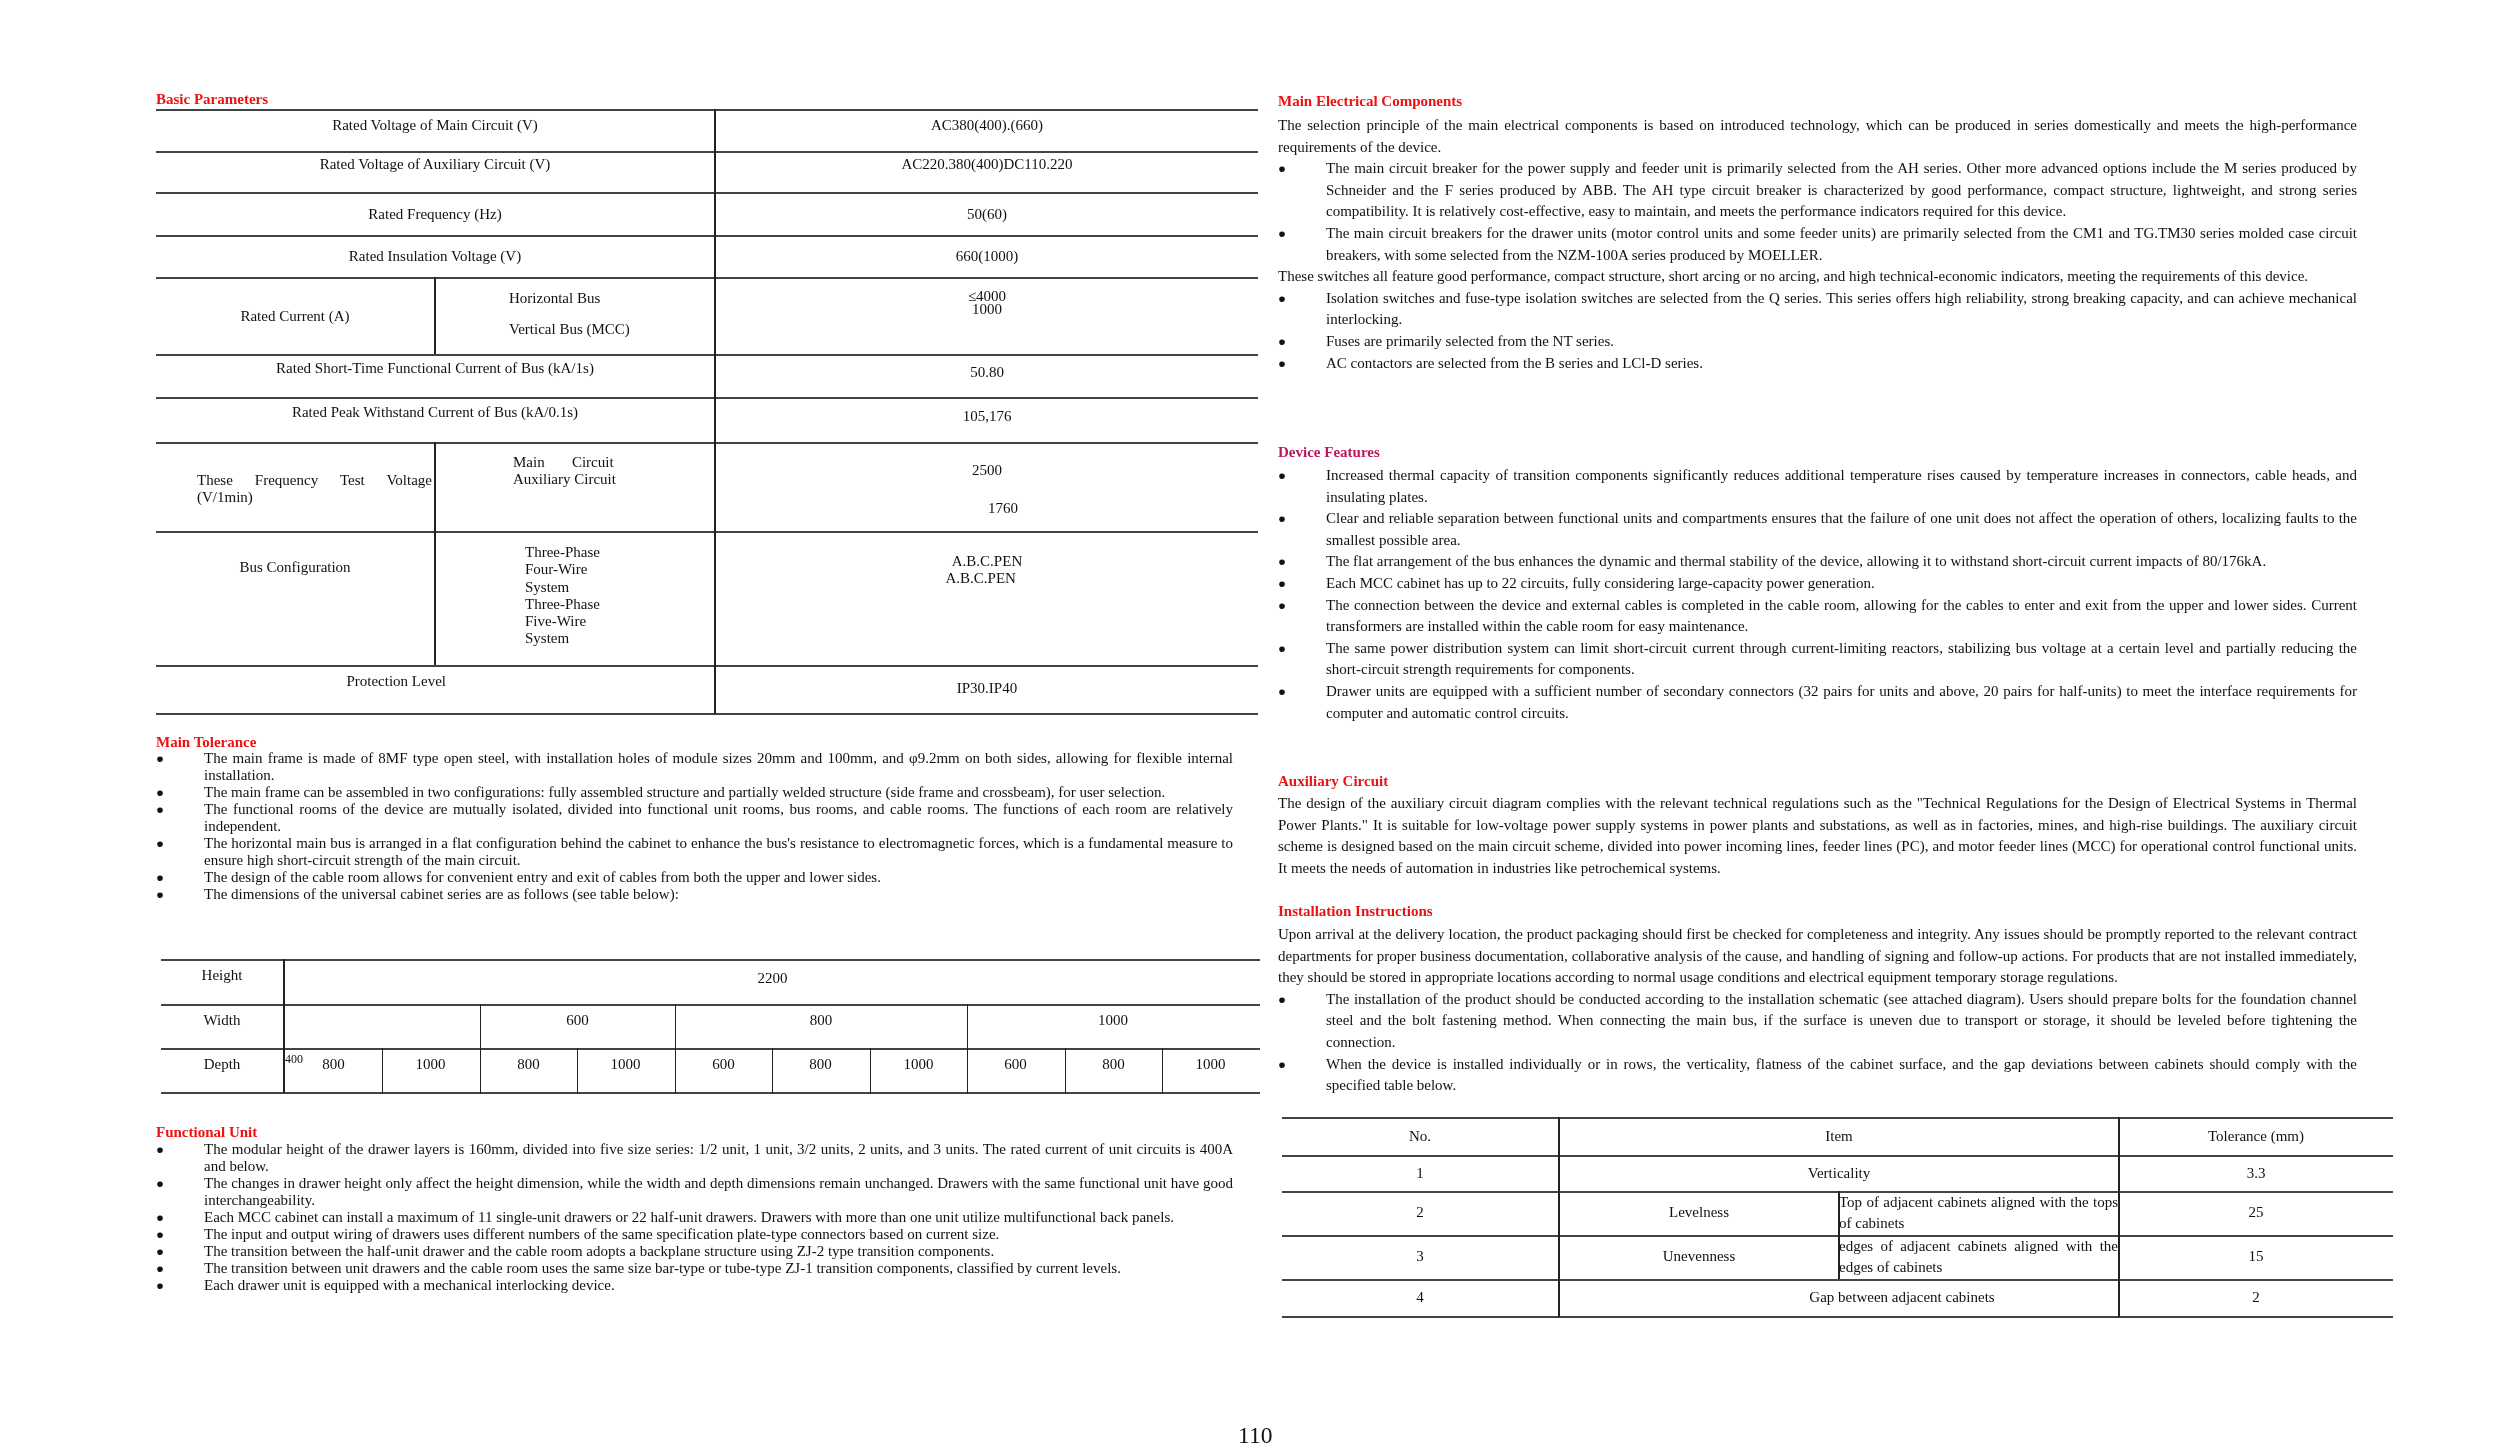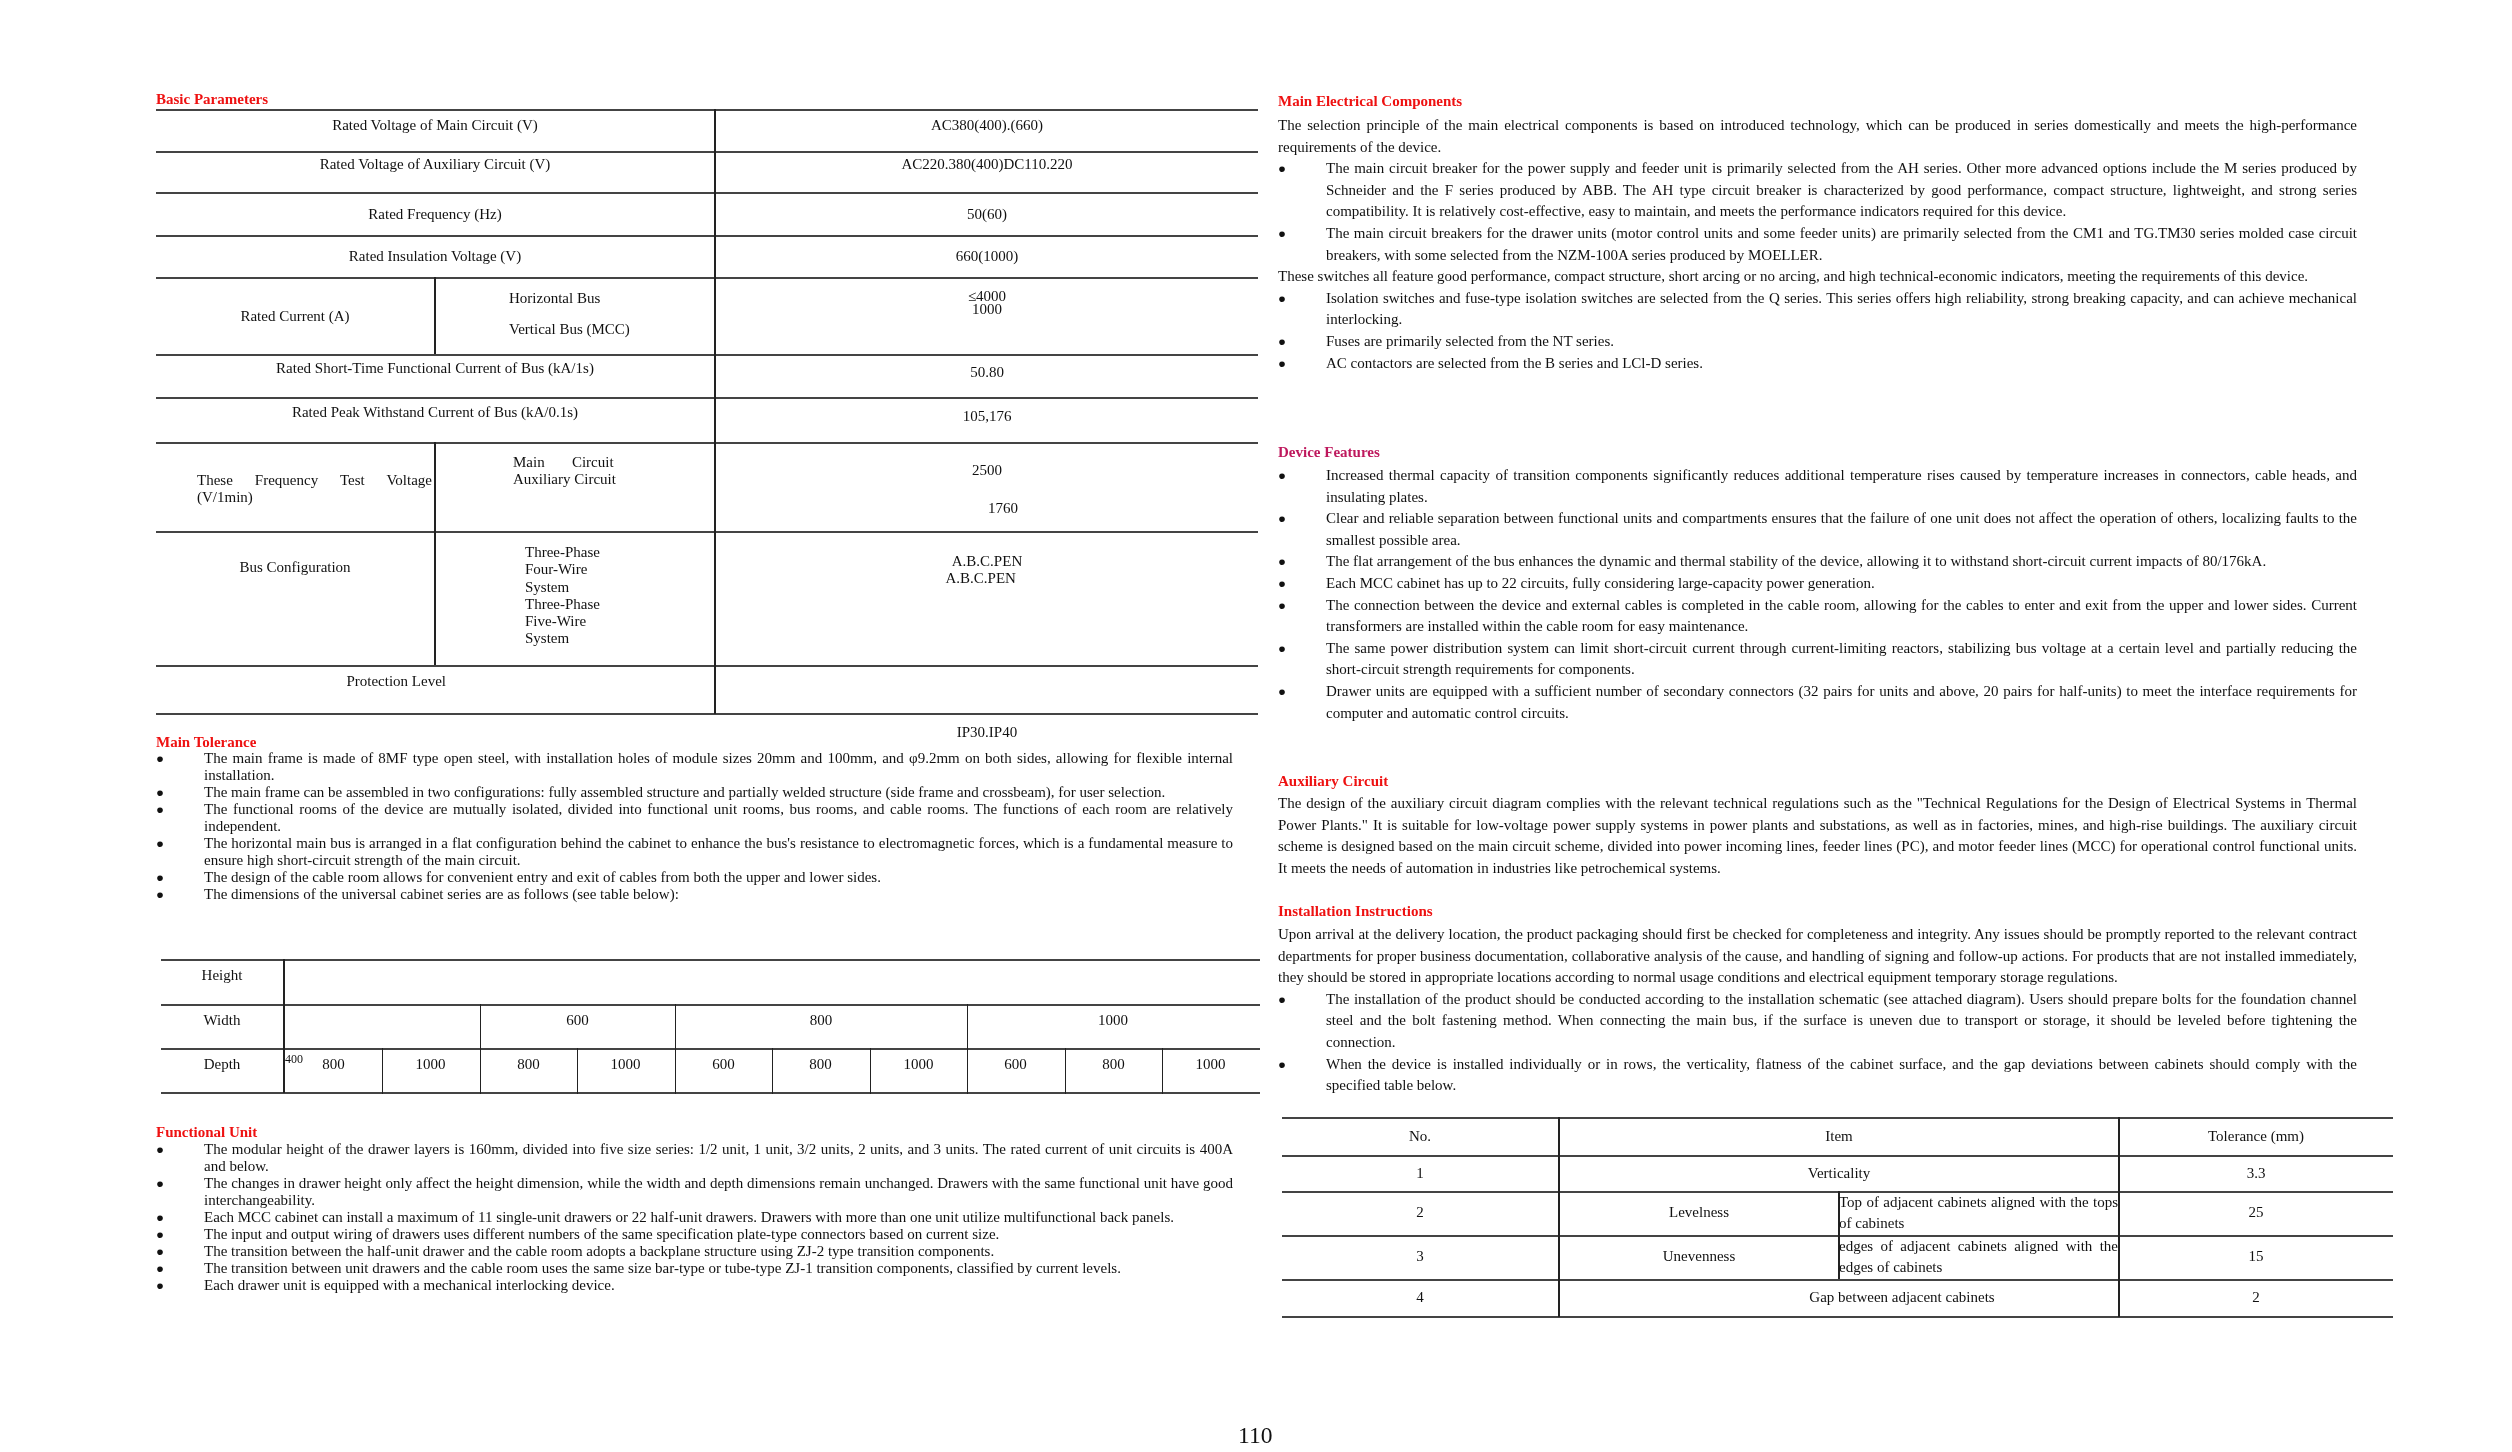--- a/index.html
+++ b/index.html
@@ -82,21 +82,21 @@
   <div class="abs" style="left:369px;top:435px;width:102px;font-size:15px;line-height:17.3px;">
     <div>Three-Phase Four-Wire System</div>
     <div>Three-Phase Five-Wire System</div>
   </div>
   <div class="abs" style="left:560px;top:444px;width:542px;text-align:center;font-size:15px;line-height:17.3px;">
     <div>A.B.C.PEN</div>
     <div style="margin-right:12.6px;">A.B.C.PEN</div>
   </div>
 
   <div class="cell top" style="left:0;top:564px;width:290px;justify-content:flex-end;">Protection Level</div>
-  <div class="cell top" style="left:560px;top:571px;width:542px;margin-top:44px;">IP30.IP40</div>
+  <div class="cell top" style="left:560px;top:571px;width:542px;">IP30.IP40</div>
 </div>
 
 <div class="h" style="left: 156px; top: 734px; color: rgb(238, 17, 17);">Main Tolerance</div>
 <div class="para txt" style="left:156px;top:750px;width:1077px;">
   <ul class="b tight" id="ms-list">
       <li><span class="dot">●</span><span>The main frame is made of 8MF type open steel, with installation holes of module sizes 20mm and 100mm, and  φ9.2mm on both sides, allowing for flexible internal installation.</span></li>
       <li><span class="dot">●</span><span>The main frame can be assembled in two configurations: fully assembled structure and partially welded structure (side frame and crossbeam), for user selection.</span></li>
       <li><span class="dot">●</span><span>The functional rooms of the device are mutually isolated, divided into functional unit rooms, bus rooms, and cable rooms. The functions of each room are relatively independent.</span></li>
       <li><span class="dot">●</span><span>The horizontal main bus is arranged in a flat configuration behind the cabinet to enhance the bus's resistance to electromagnetic forces, which is a fundamental measure to ensure high short-circuit strength of the main circuit.</span></li>
       <li><span class="dot">●</span><span>The design of the cable room allows for convenient entry and exit of cables from both the upper and lower sides.</span></li>
@@ -118,20 +118,21 @@
       <div class="line vl" style="left: 319px; top: 89px; height: 46px; width: 0.8px;"></div>
       <div class="line vl" style="left: 416px; top: 89px; height: 46px; width: 0.8px;"></div>
       <div class="line vl" style="left: 514px; top: 89px; height: 46px; width: 0.8px;"></div>
       <div class="line vl" style="left: 611px; top: 89px; height: 46px; width: 0.8px;"></div>
       <div class="line vl" style="left: 709px; top: 89px; height: 46px; width: 0.8px;"></div>
       <div class="line vl" style="left: 806px; top: 89px; height: 46px; width: 0.8px;"></div>
       <div class="line vl" style="left: 904px; top: 89px; height: 46px; width: 0.8px;"></div>
       <div class="line vl" style="left: 1001px; top: 89px; height: 46px; width: 0.8px;"></div>
     </div>
   <div class="abs" style="left:0;top:7.8px;width:122px;text-align:center;font-size:15px;">Height</div>
+  <div class="abs" style="left:124px;top:11px;width:975px;text-align:center;font-size:15px;">2200</div>
   <div class="abs" style="left:0;top:53px;width:122px;text-align:center;font-size:15px;">Width</div>
   <div class="abs" style="left:0;top:97px;width:122px;text-align:center;font-size:15px;">Depth</div>
   <div id="dim-cells">
       <div class="abs" style="left: 124px; top: 53px; width: 195px; text-align: left; font-size: 12px; margin-top: 40px;">400</div>
       <div class="abs" style="left: 319px; top: 53px; width: 195px; text-align: center; font-size: 15px;">600</div>
       <div class="abs" style="left: 514px; top: 53px; width: 292px; text-align: center; font-size: 15px;">800</div>
       <div class="abs" style="left: 806px; top: 53px; width: 292px; text-align: center; font-size: 15px;">1000</div>
       <div class="abs" style="left: 124px; top: 97px; width: 97px; text-align: center; font-size: 15px;">800</div>
       <div class="abs" style="left: 221px; top: 97px; width: 97px; text-align: center; font-size: 15px;">1000</div>
       <div class="abs" style="left: 319px; top: 97px; width: 97px; text-align: center; font-size: 15px;">800</div>

